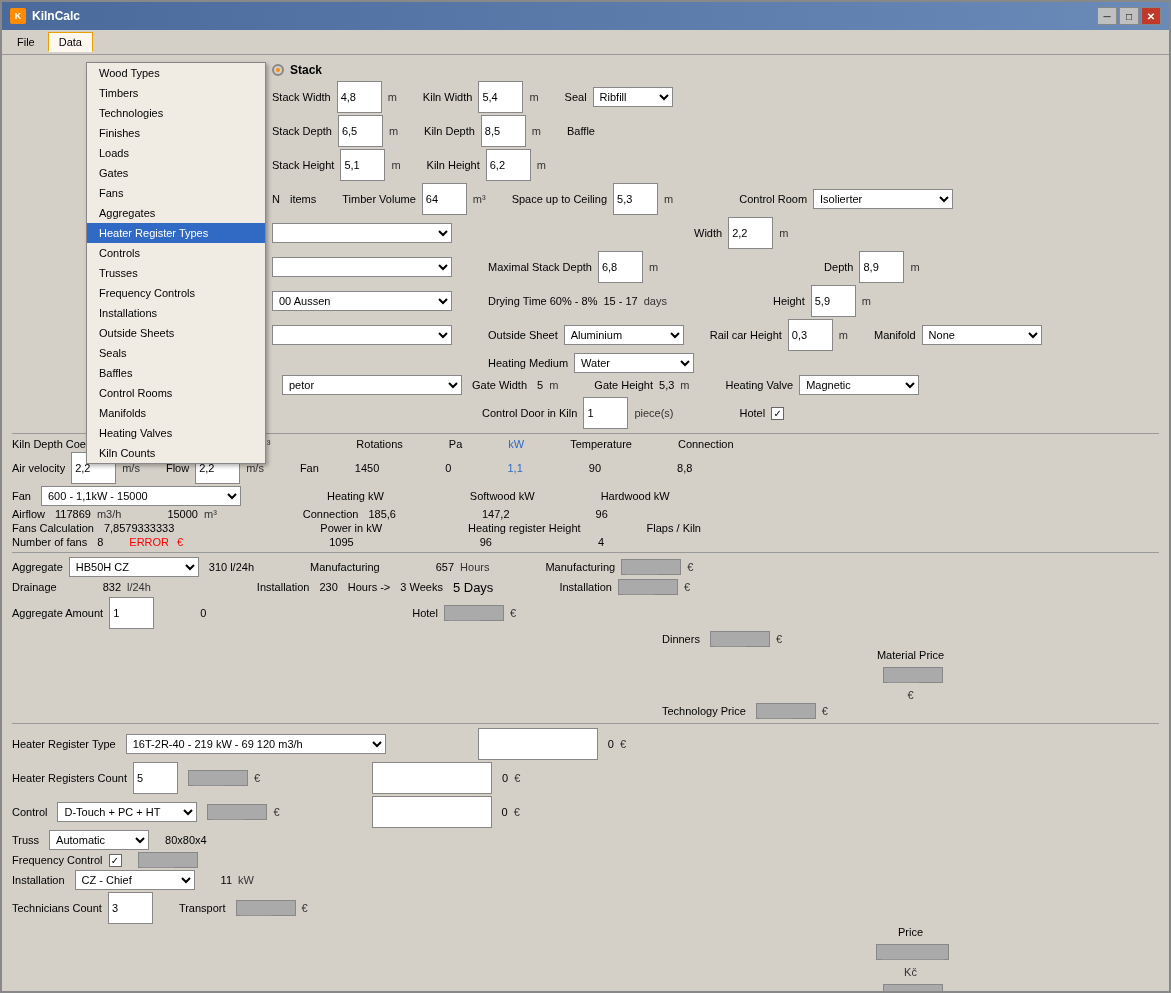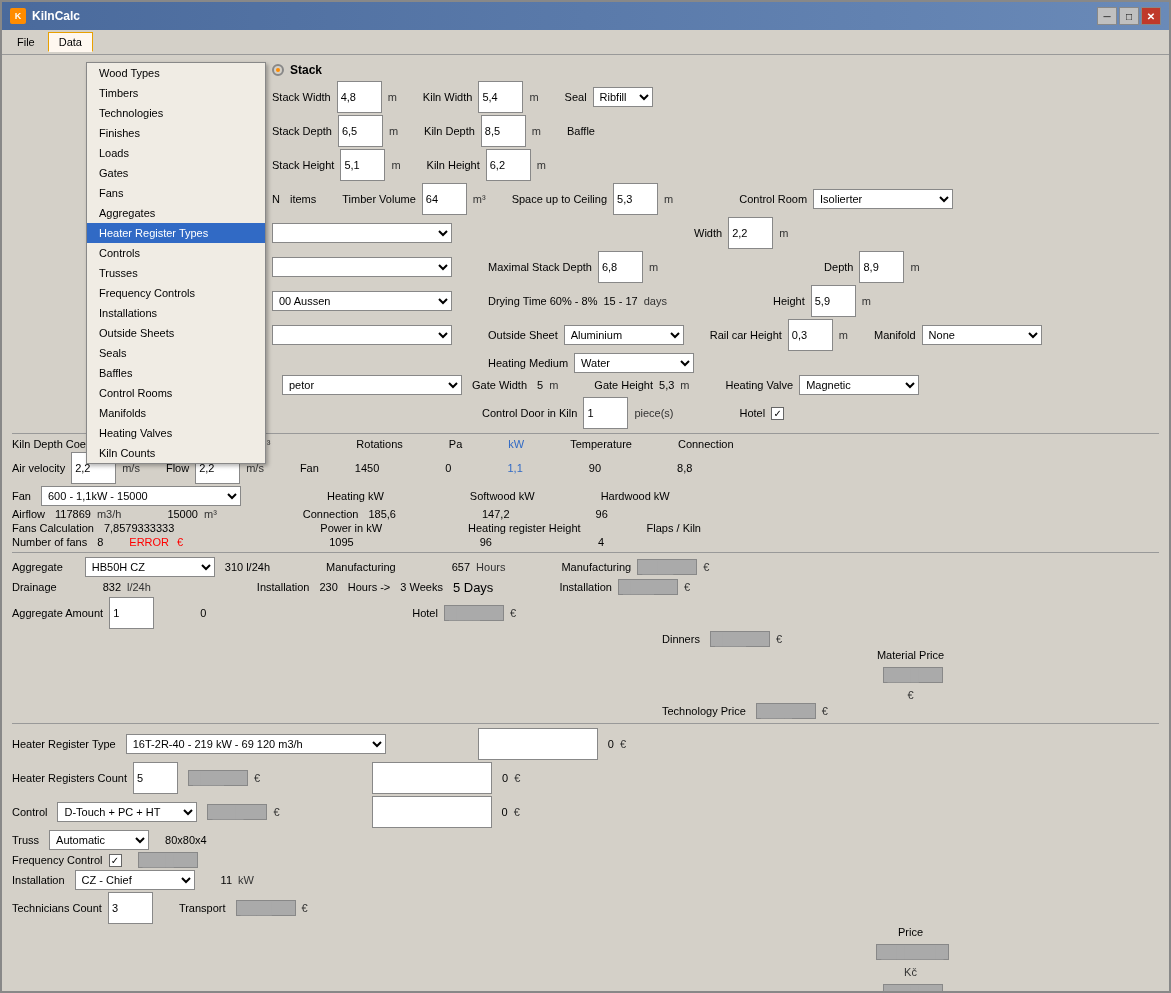--- a/index.html
+++ b/index.html
@@ -130,21 +130,21 @@
     }
     .input-narrow { width: 45px; }
     .select-field {
       background: white;
       border: 1px solid #888;
       padding: 1px 2px;
       font-size: 11px;
       height: 20px;
       cursor: pointer;
     }
-    .select-narrow { width: 60px; }
+    .select-narrow { width: 80px; }
     .select-medium { width: 140px; }
     .unit { color: #333; font-size: 11px; }
     .radio-indicator {
       width: 12px;
       height: 12px;
       border-radius: 50%;
       border: 2px solid #888;
       background: #d4d0c8;
       display: inline-block;
       position: relative;
@@ -442,21 +442,21 @@
       <span class="unit" style="margin-left:2px; color:red;">€</span>
       <span class="label" style="margin-left:140px;">1095</span>
       <span style="font-size:11px; margin-left:120px;">96</span>
       <span style="font-size:11px; margin-left:100px;">4</span>
     </div>
 
     <hr class="divider" style="margin:4px 0;">
 
     <div class="data-row" style="margin-bottom:2px;">
       <span class="label">Aggregate</span>
-      <select class="select-field" style="width:130px; margin-left:16px;">
+      <select class="select-field" style="width:130px; margin-left:0;">
         <option>HB50H CZ</option>
       </select>
       <span style="font-size:11px; margin-left:4px;">310 l/24h</span>
       <span class="label" style="margin-left:50px;">Manufacturing</span>
       <span style="font-size:11px; margin-left:50px;">657</span>
       <span class="unit">Hours</span>
       <span class="label" style="margin-left:50px;">Manufacturing</span>
       <span class="blurred-value">████</span>
       <span class="unit">€</span>
     </div>

